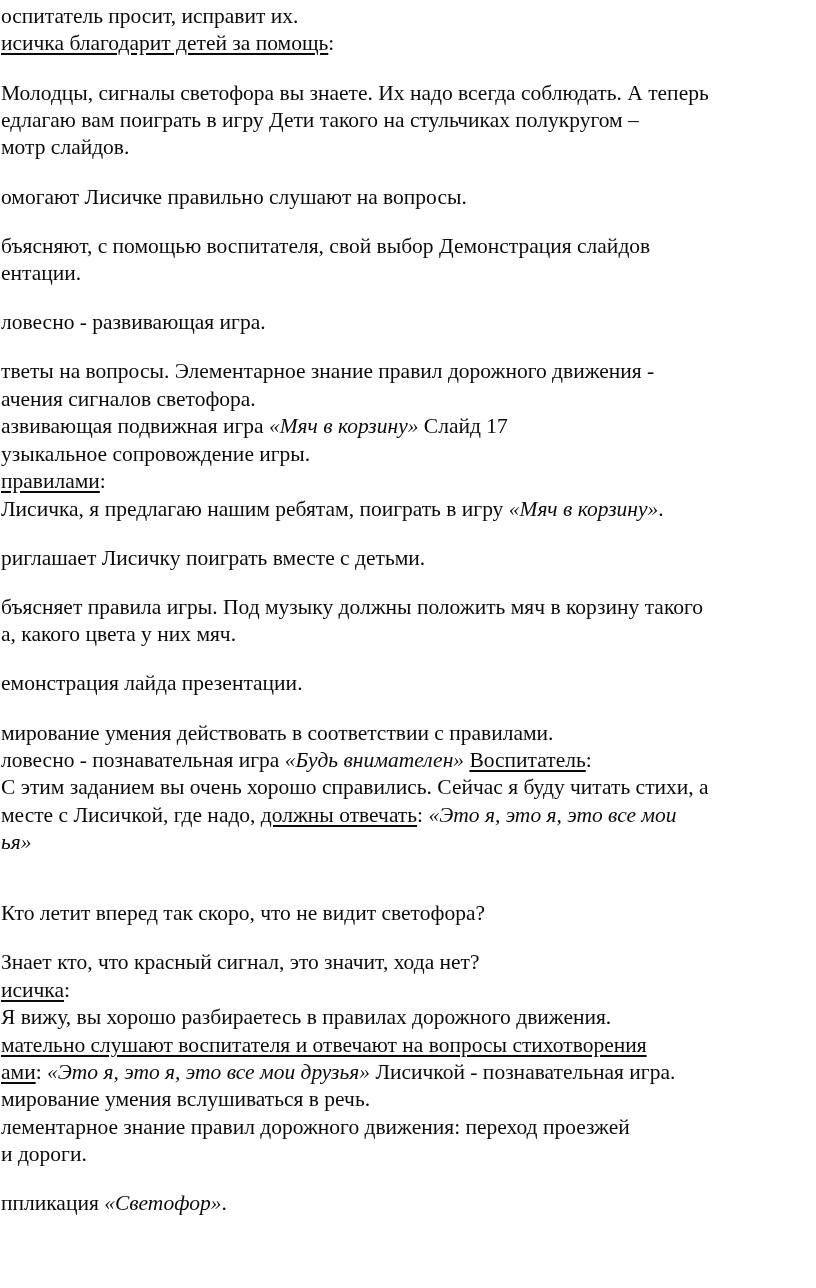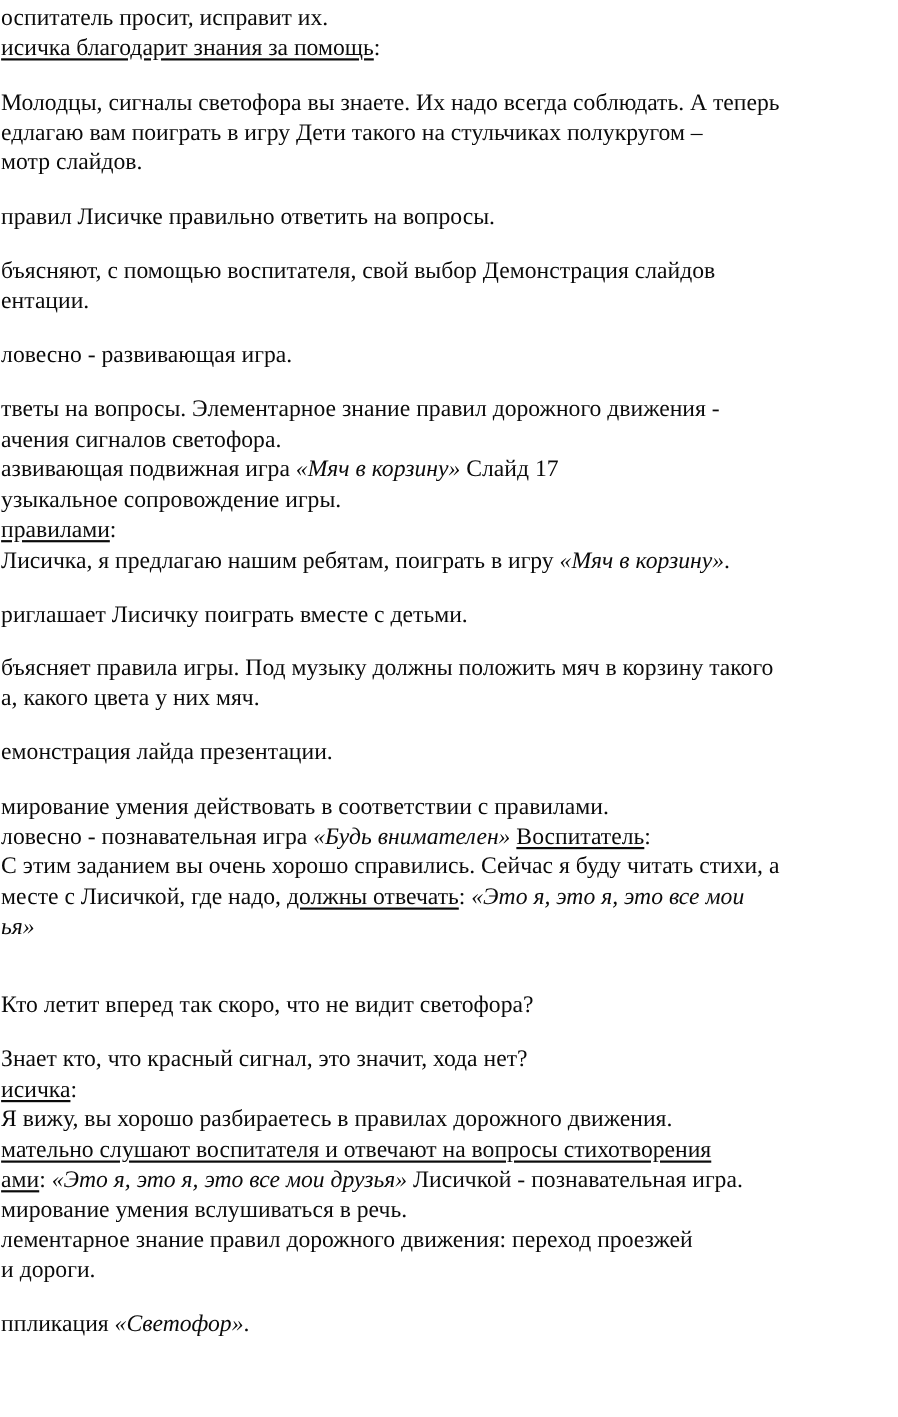--- a/index.html
+++ b/index.html
@@ -34,27 +34,27 @@
     text-decoration: underline;
     text-decoration-thickness: 1.6px;
     text-underline-offset: 3px;
   }
 </style>
 </head>
 <body>
 
 <div class="page" style="background: rgb(255, 255, 255); color: rgb(10, 10, 10);">
     <div class="text-line"><span class="seg-n">оспитатель просит, исправит их.</span></div>
-    <div class="text-line"><span class="seg-u">исичка благодарит знания за помощь</span><span class="seg-n">:</span></div>
+    <div class="text-line"><span class="seg-u">исичка благодарит детей за помощь</span><span class="seg-n">:</span></div>
     <div class="blank-line"></div>
     <div class="text-line"><span class="seg-n">Молодцы, сигналы светофора вы знаете. Их надо всегда соблюдать. А теперь</span></div>
     <div class="text-line"><span class="seg-n">едлагаю вам поиграть в игру Дети такого на стульчиках полукругом –</span></div>
     <div class="text-line"><span class="seg-n">мотр слайдов.</span></div>
     <div class="blank-line"></div>
-    <div class="text-line"><span class="seg-n">правил Лисичке правильно ответить на вопросы.</span></div>
+    <div class="text-line"><span class="seg-n">омогают Лисичке правильно слушают на вопросы.</span></div>
     <div class="blank-line"></div>
     <div class="text-line"><span class="seg-n">бъясняют, с помощью воспитателя, свой выбор Демонстрация слайдов</span></div>
     <div class="text-line"><span class="seg-n">ентации.</span></div>
     <div class="blank-line"></div>
     <div class="text-line"><span class="seg-n">ловесно - развивающая игра.</span></div>
     <div class="blank-line"></div>
     <div class="text-line"><span class="seg-n">тветы на вопросы. Элементарное знание правил дорожного движения -</span></div>
     <div class="text-line"><span class="seg-n">ачения сигналов светофора.</span></div>
     <div class="text-line"><span class="seg-n">азвивающая подвижная игра </span><span class="seg-i">«Мяч в корзину»</span><span class="seg-n"> Слайд 17</span></div>
     <div class="text-line"><span class="seg-n">узыкальное сопровождение игры.</span></div>

